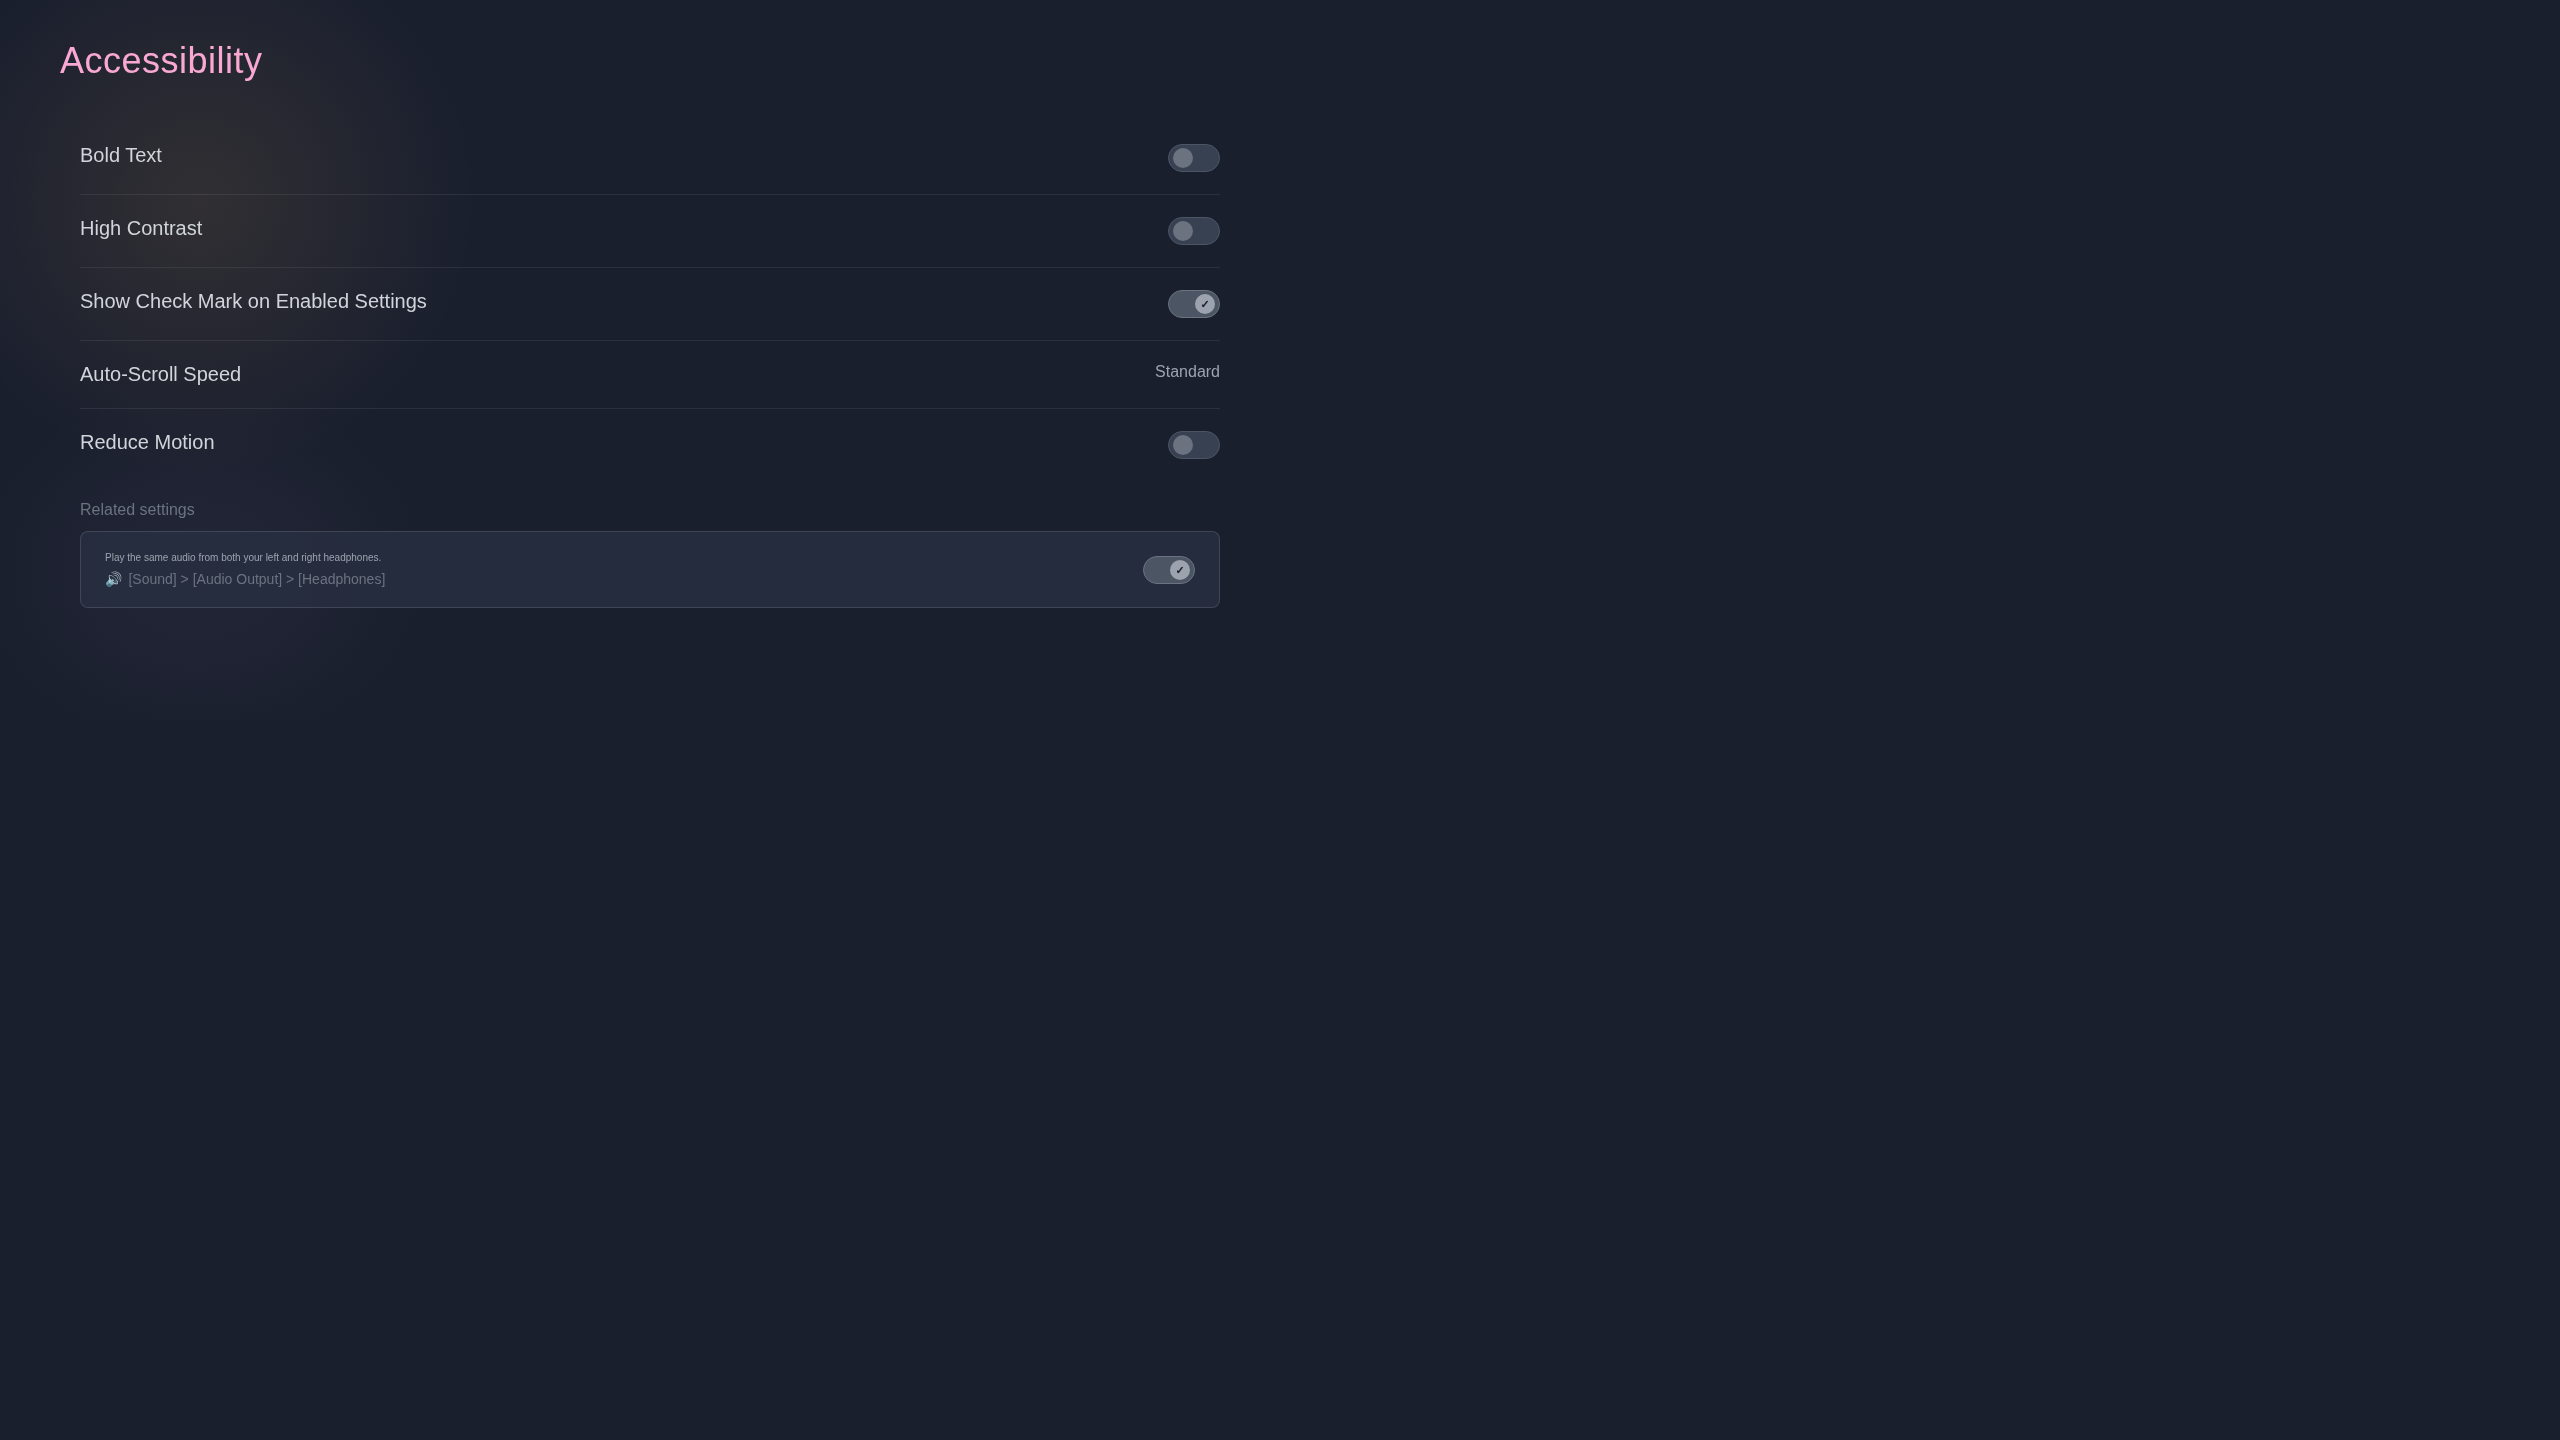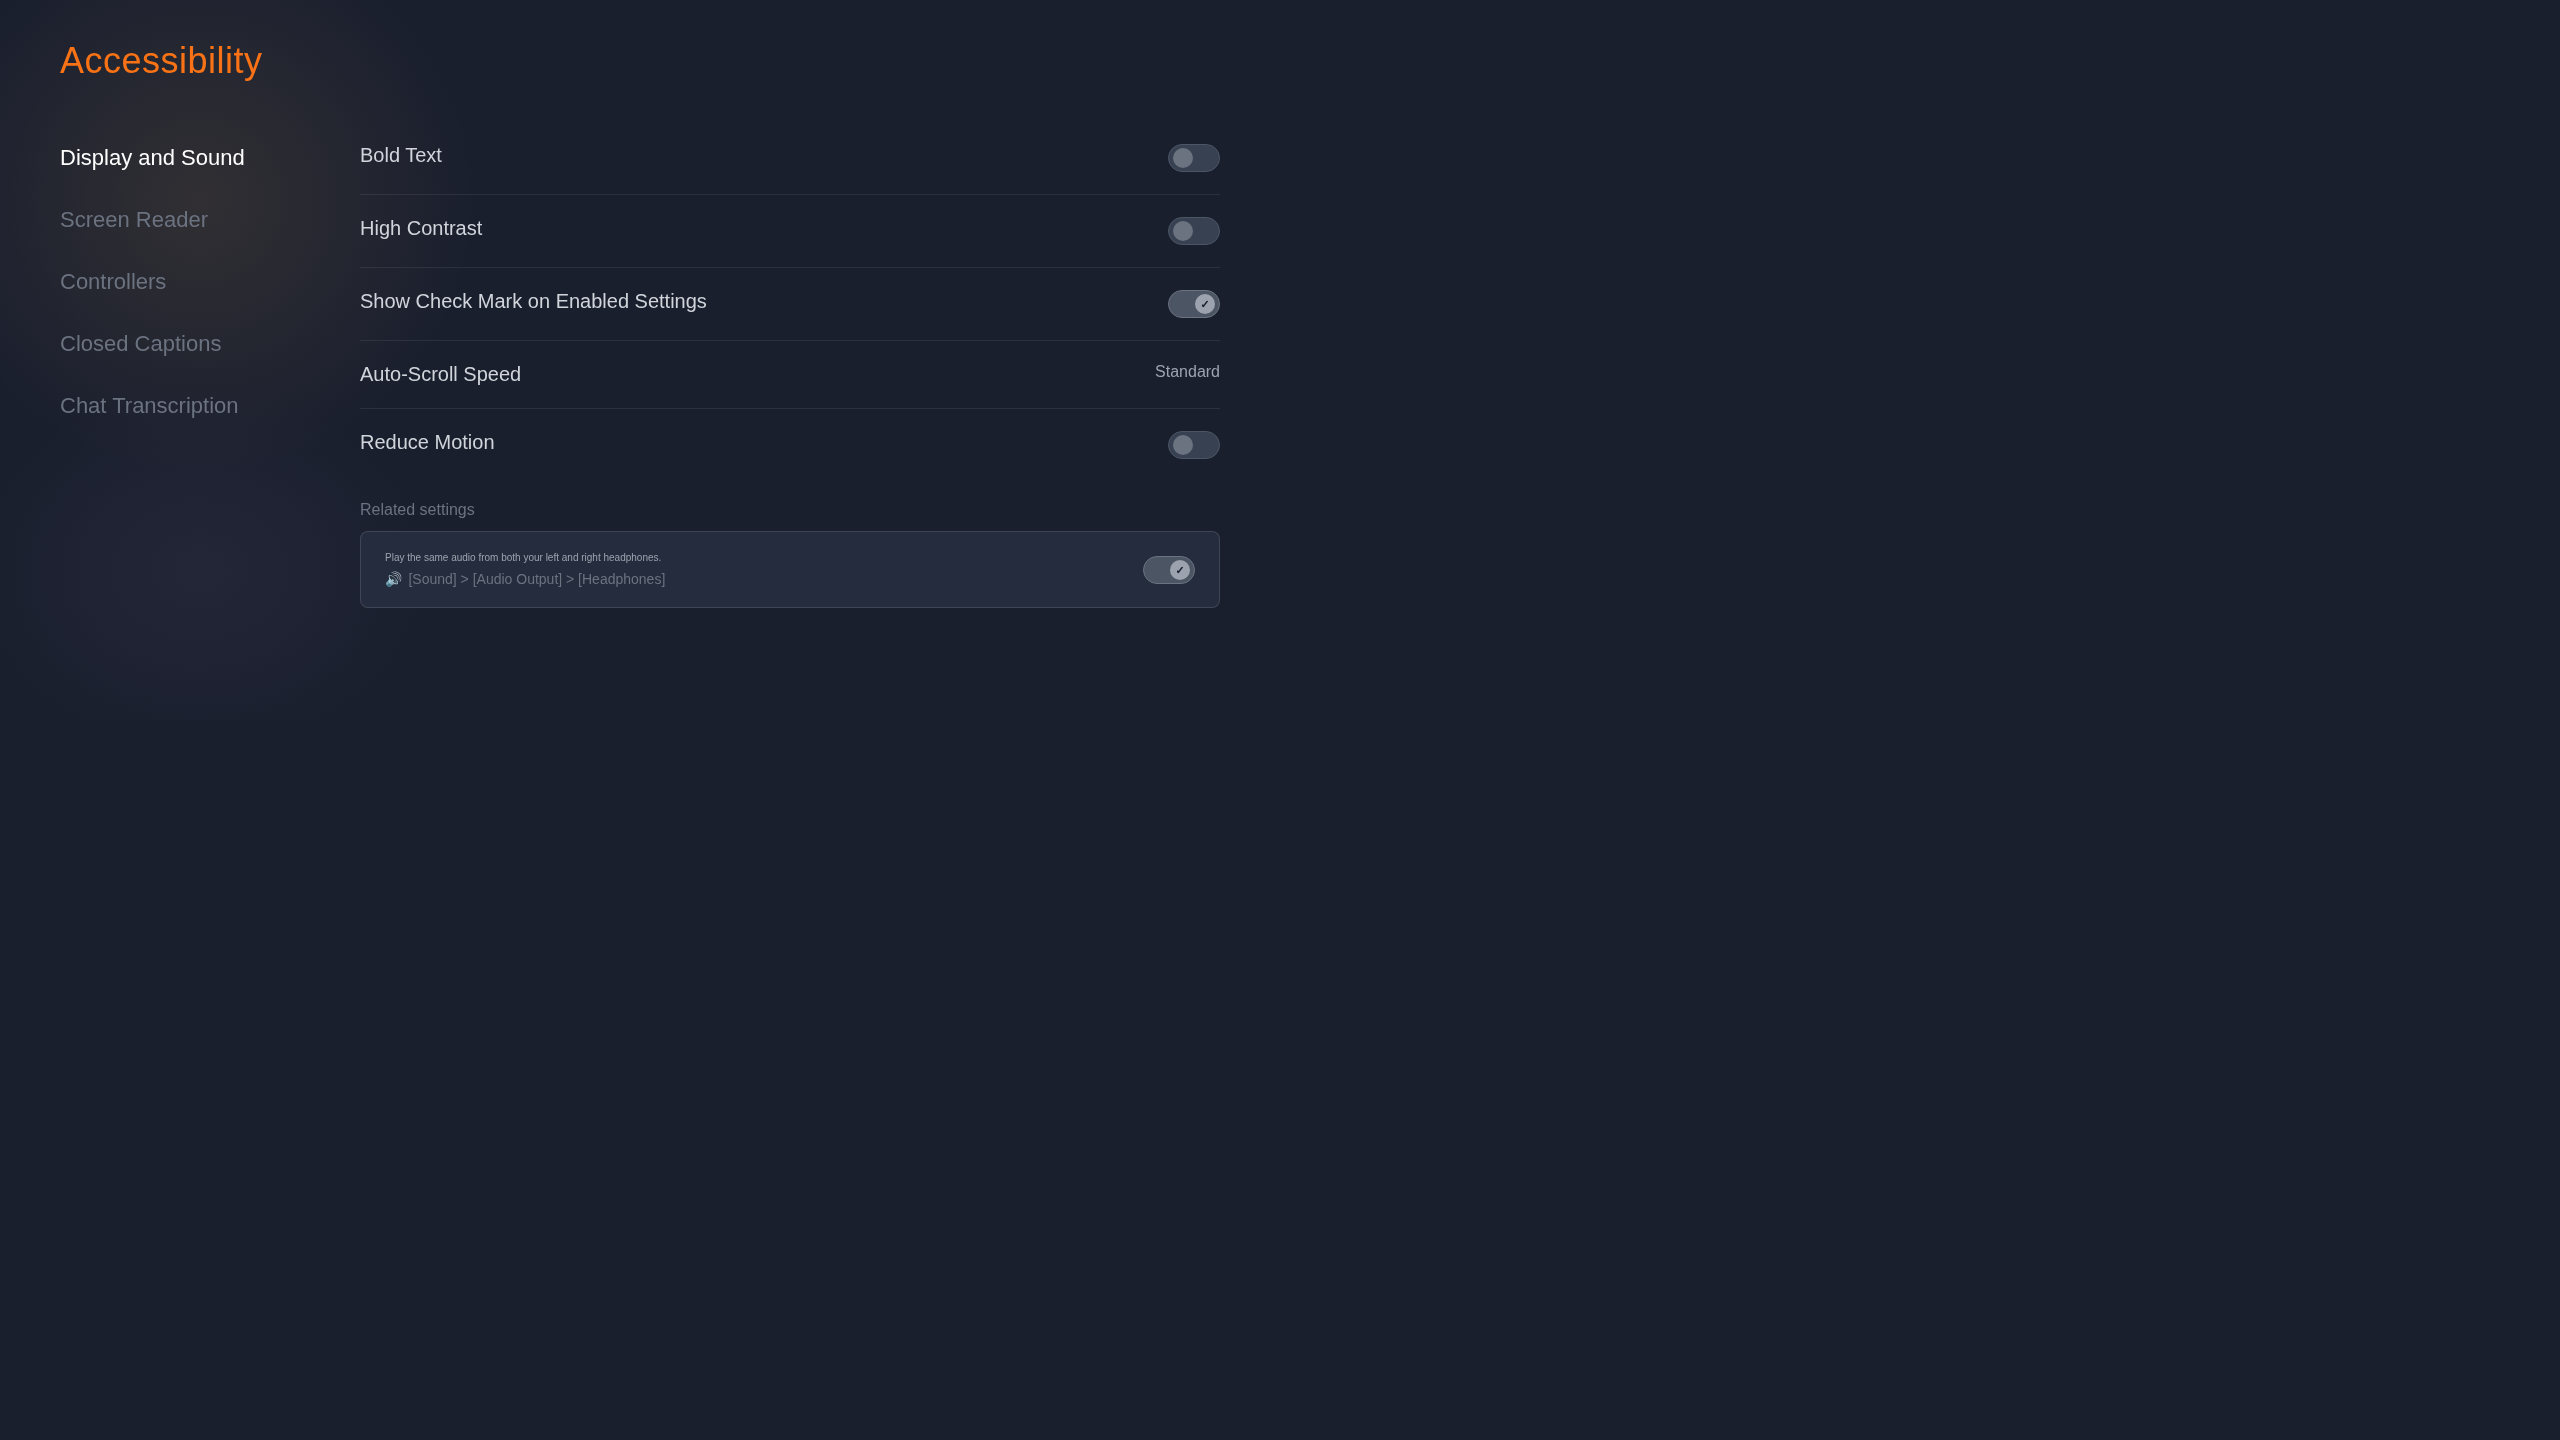--- a/index.html
+++ b/index.html
@@ -47,21 +47,21 @@
       width: 100%;
       height: 100%;
       padding: 40px 60px;
       position: relative;
       z-index: 1;
     }
 
     .page-title {
       font-size: 36px;
       font-weight: 300;
-      color: #f97316;
+      color: #f9a8d4;
       margin-bottom: 40px;
       letter-spacing: 0.5px;
     }
 
     .content-area {
       display: flex;
       flex: 1;
       gap: 0;
     }
 
@@ -222,28 +222,20 @@
   </style>
 </head>
 <body>
 
 <div class="page-container">
 
   <h1 class="page-title">Accessibility</h1>
 
   <div class="content-area">
 
-    <nav class="sidebar">
-
-    <div class="sidebar-item active">Display and Sound</div>
-        <div class="sidebar-item inactive">Screen Reader</div>
-        <div class="sidebar-item inactive">Controllers</div>
-        <div class="sidebar-item inactive">Closed Captions</div>
-        <div class="sidebar-item inactive">Chat Transcription</div>
-      </nav>
 
     <div class="settings-panel">
 
       <div id="settings-rows">
           <div class="setting-row">
             <span class="setting-label">Bold Text</span>
             <div class="toggle off">
               <div class="toggle-knob"></div>
             </div>
           </div>

